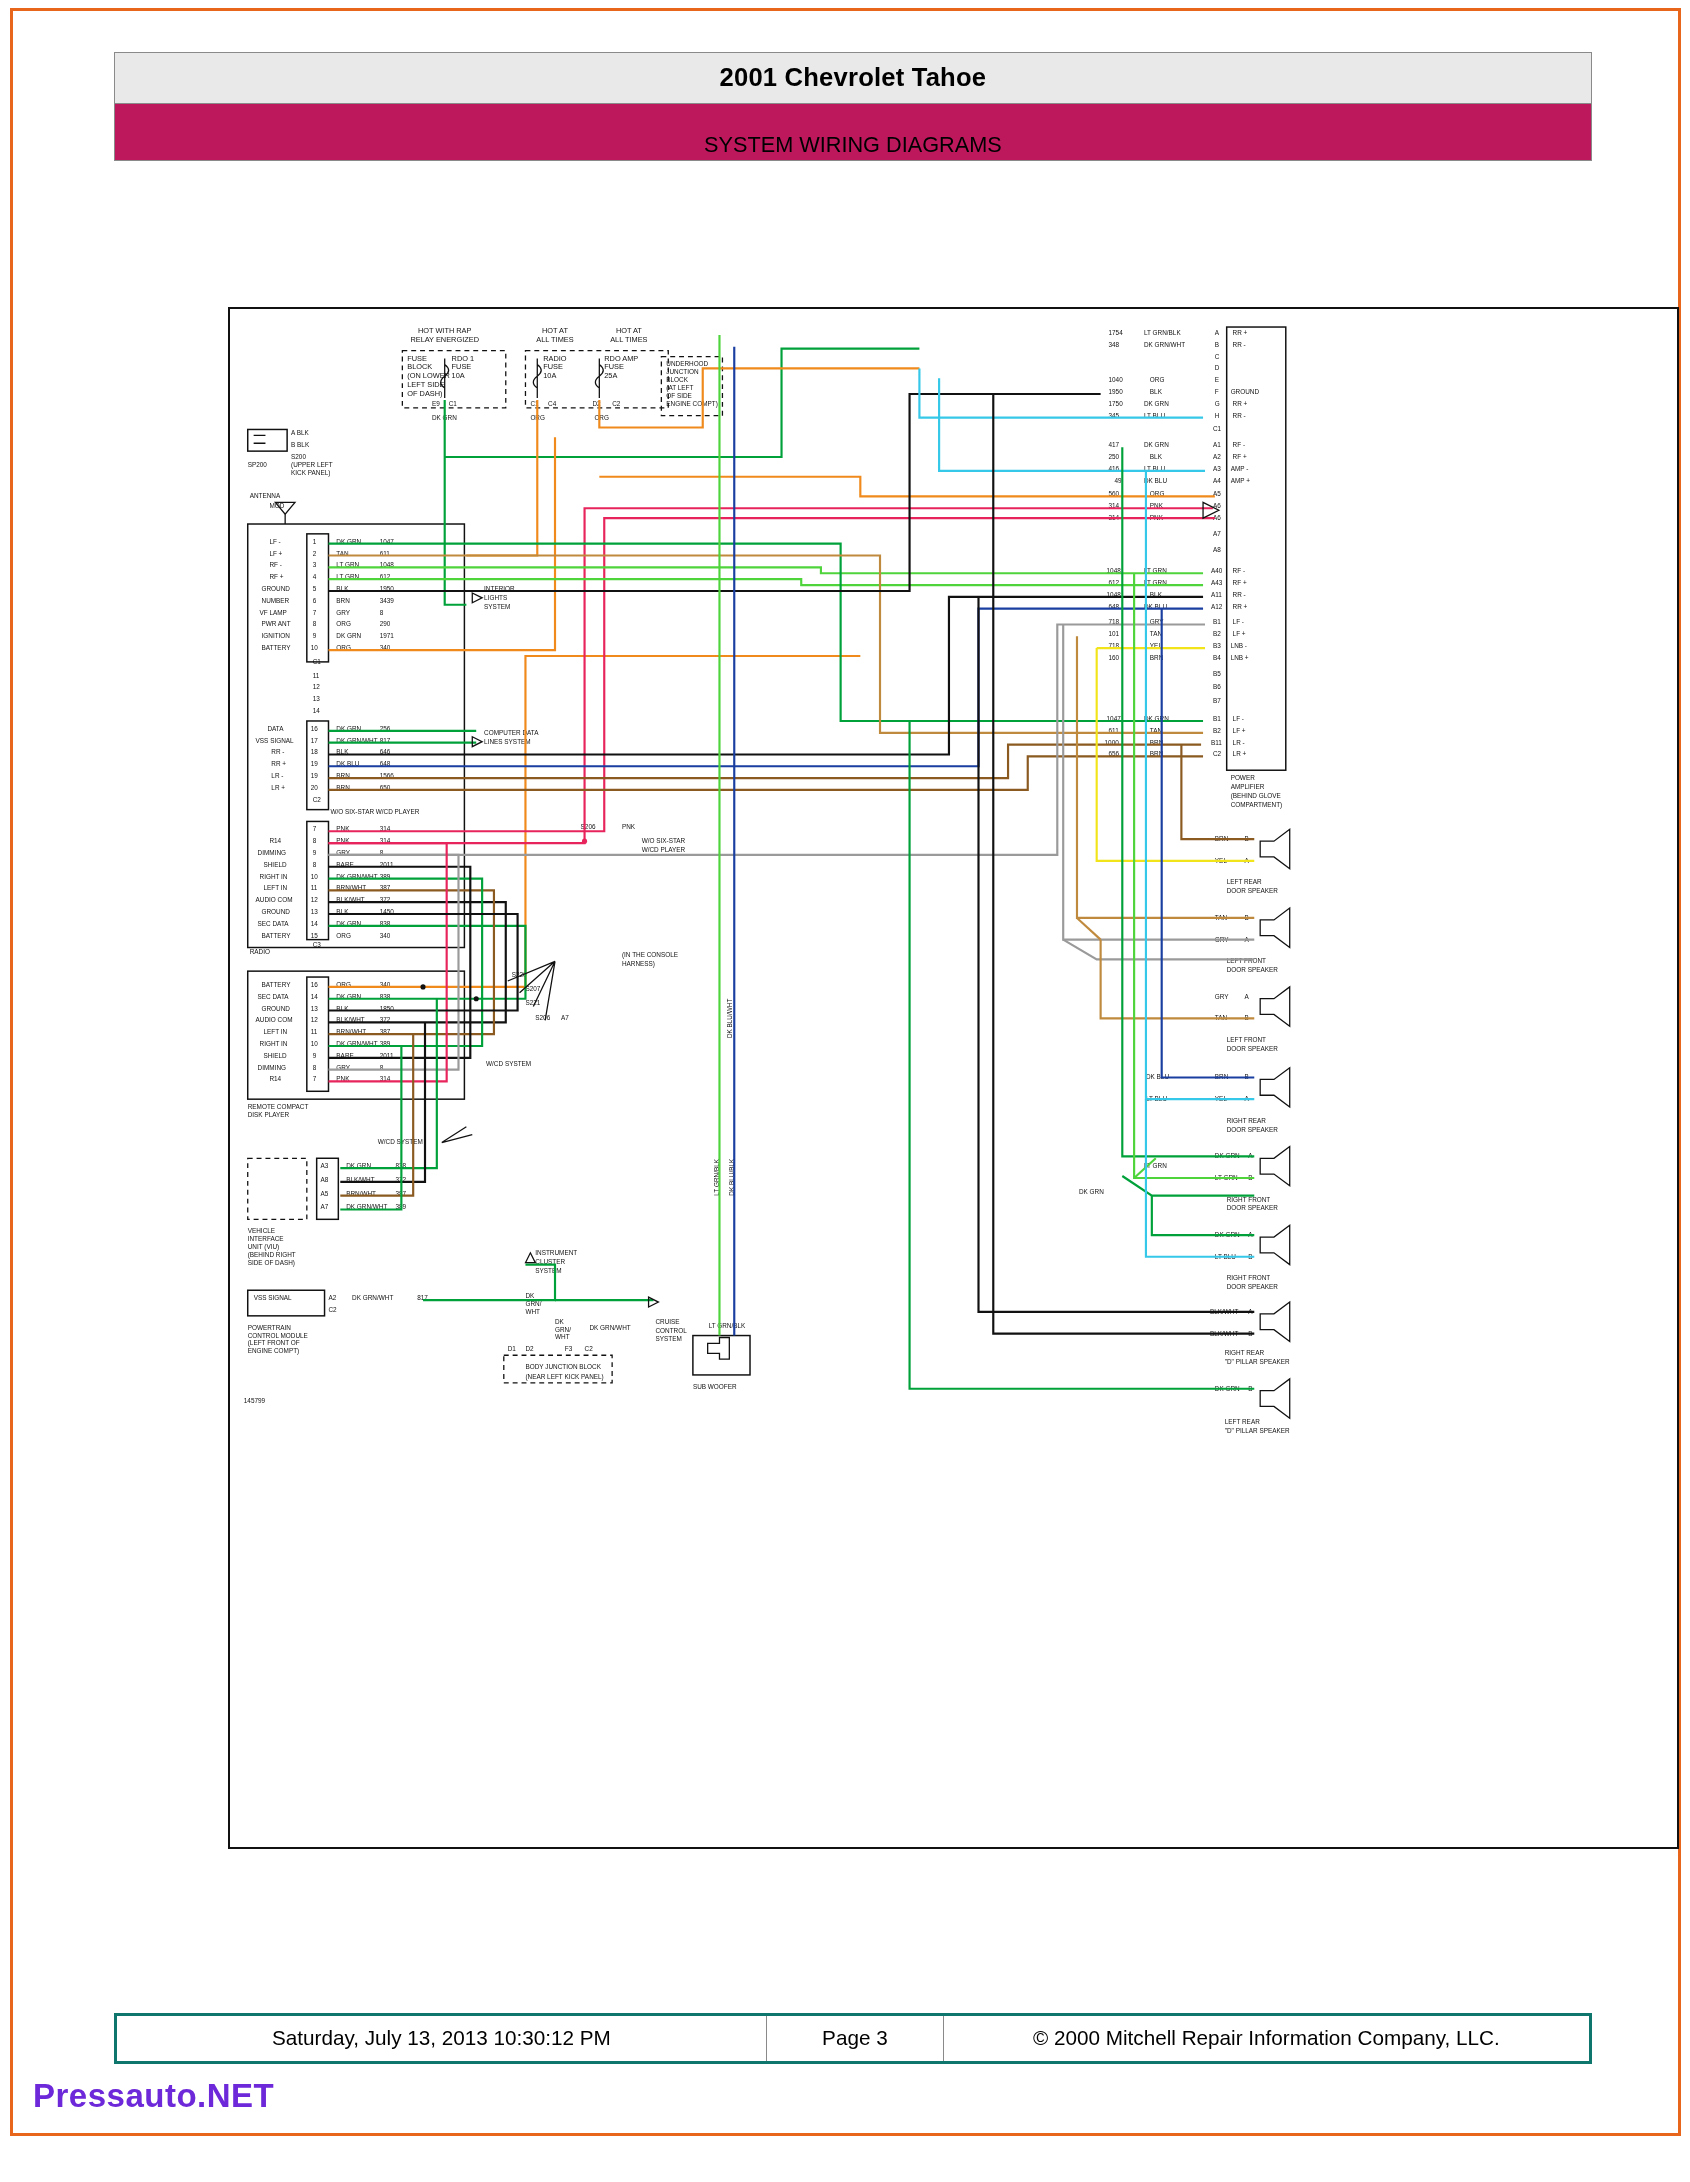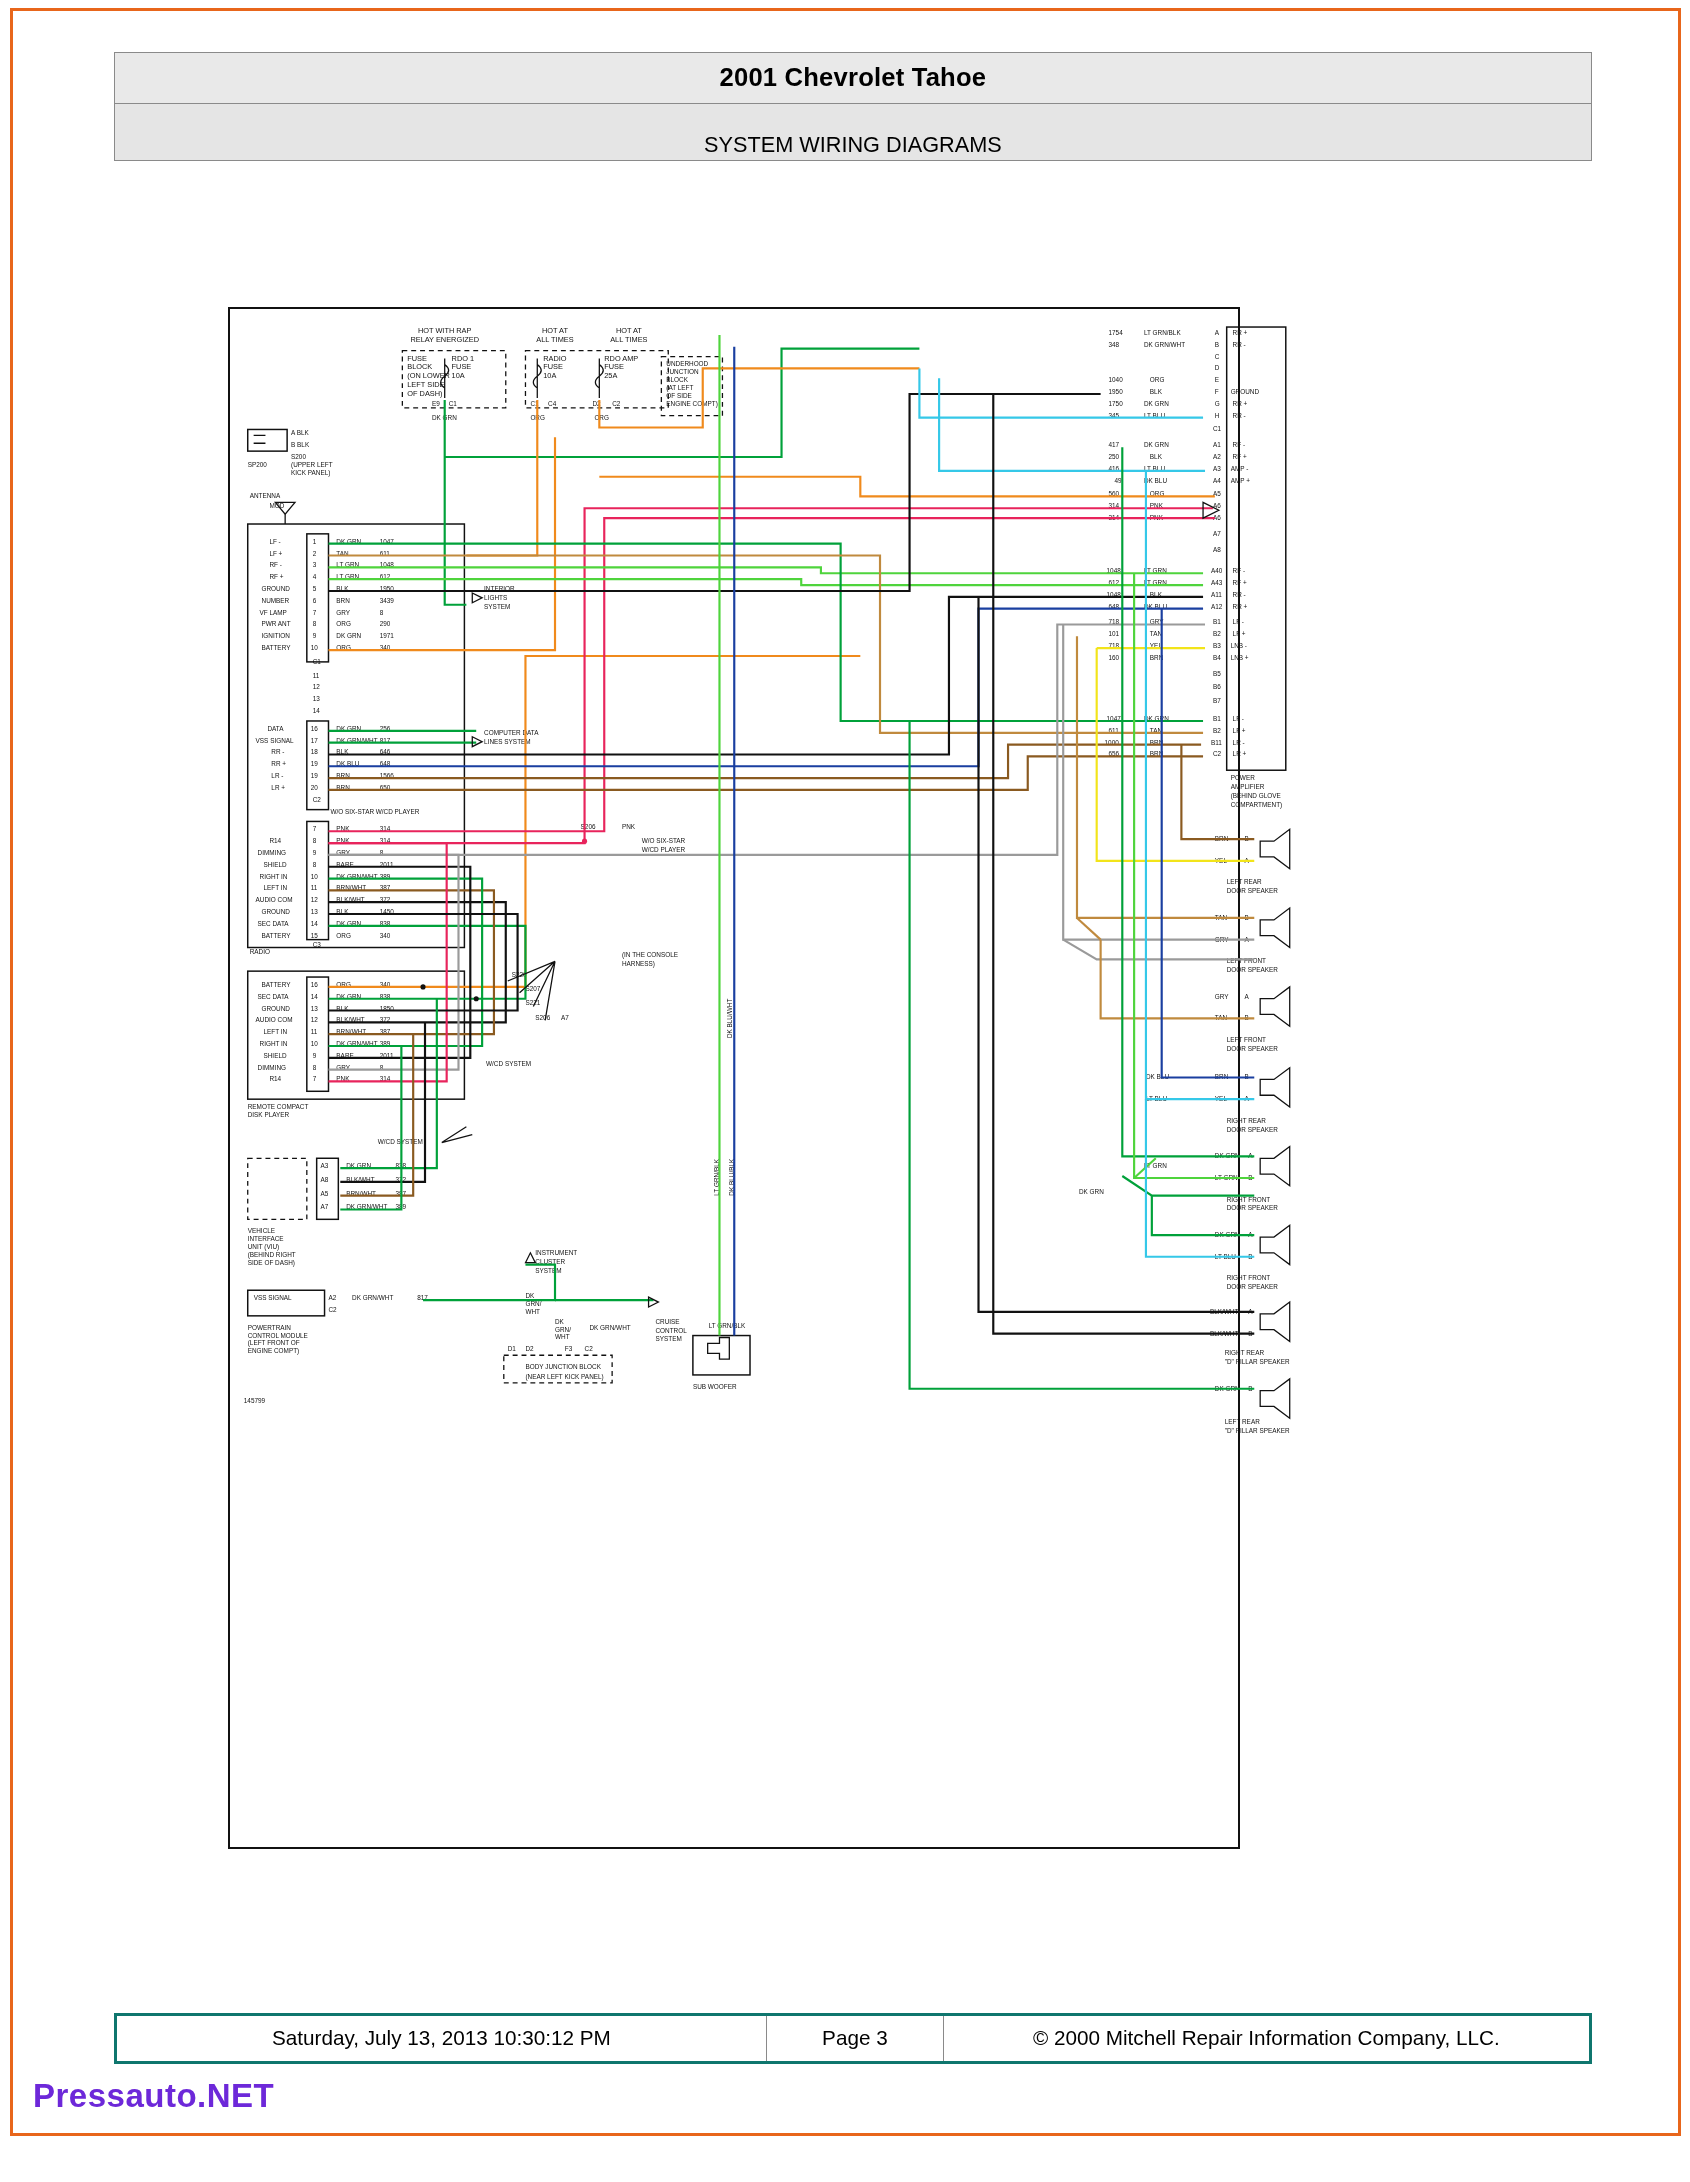--- a/index.html
+++ b/index.html
@@ -28,21 +28,21 @@
     background: #fff;
     border: 1px solid #ffffff;
   }
   
   .header-block {
     position: absolute;
     left: 101px; top: 41px;
     width: 1478px;
     border: 1px solid #8a8a8a;
     box-sizing: border-box;
-    background: #e5e5e5;
+    background: #be185d;
   }
   .header-title {
     background: #e9e9e9;
     border-bottom: 1px solid #8a8a8a;
     text-align: center;
     font-size: 25.6px;
     font-weight: bold;
     color: #000;
     padding: 9.9px 0 10.8px 0;
     letter-spacing: 0.2px;
@@ -57,21 +57,21 @@
     text-align: center;
     font-size: 20.7px;
     font-weight: bold;
     color: #000;
     padding: 2px 0 11.8px 0;
   }
   
   .diagram-box {
     position: absolute;
     left: 215px; top: 296px;
-    width: 1012px; height: 1542px;
+    width: 1451px; height: 1542px;
     border: 2px solid #111;
     box-sizing: border-box;
     background: #fff;
   }
   svg.diagram { position: absolute; left: 0; top: 0; }
   
   .footer-block {
     position: absolute;
     left: 101px; top: 2002px;
     width: 1478px; height: 51px;

